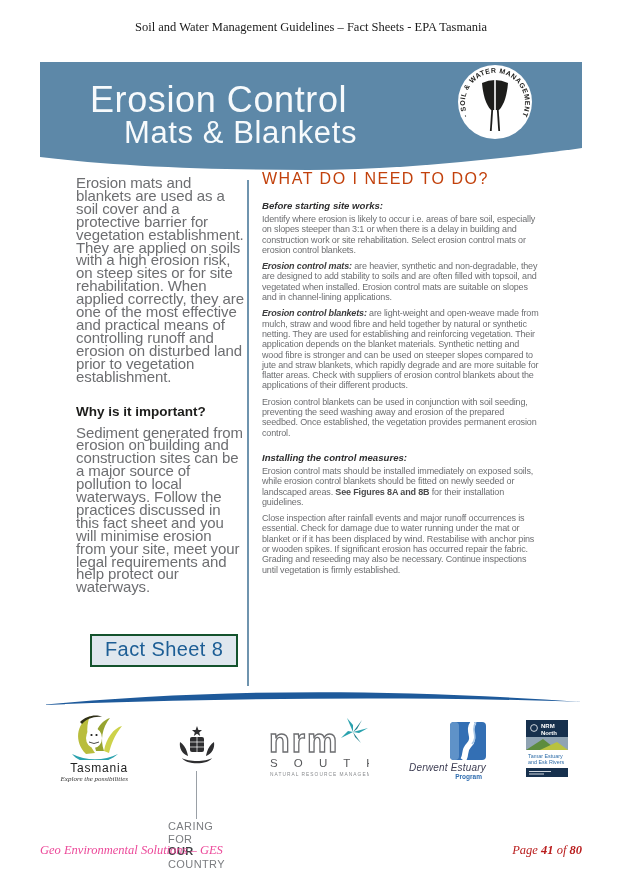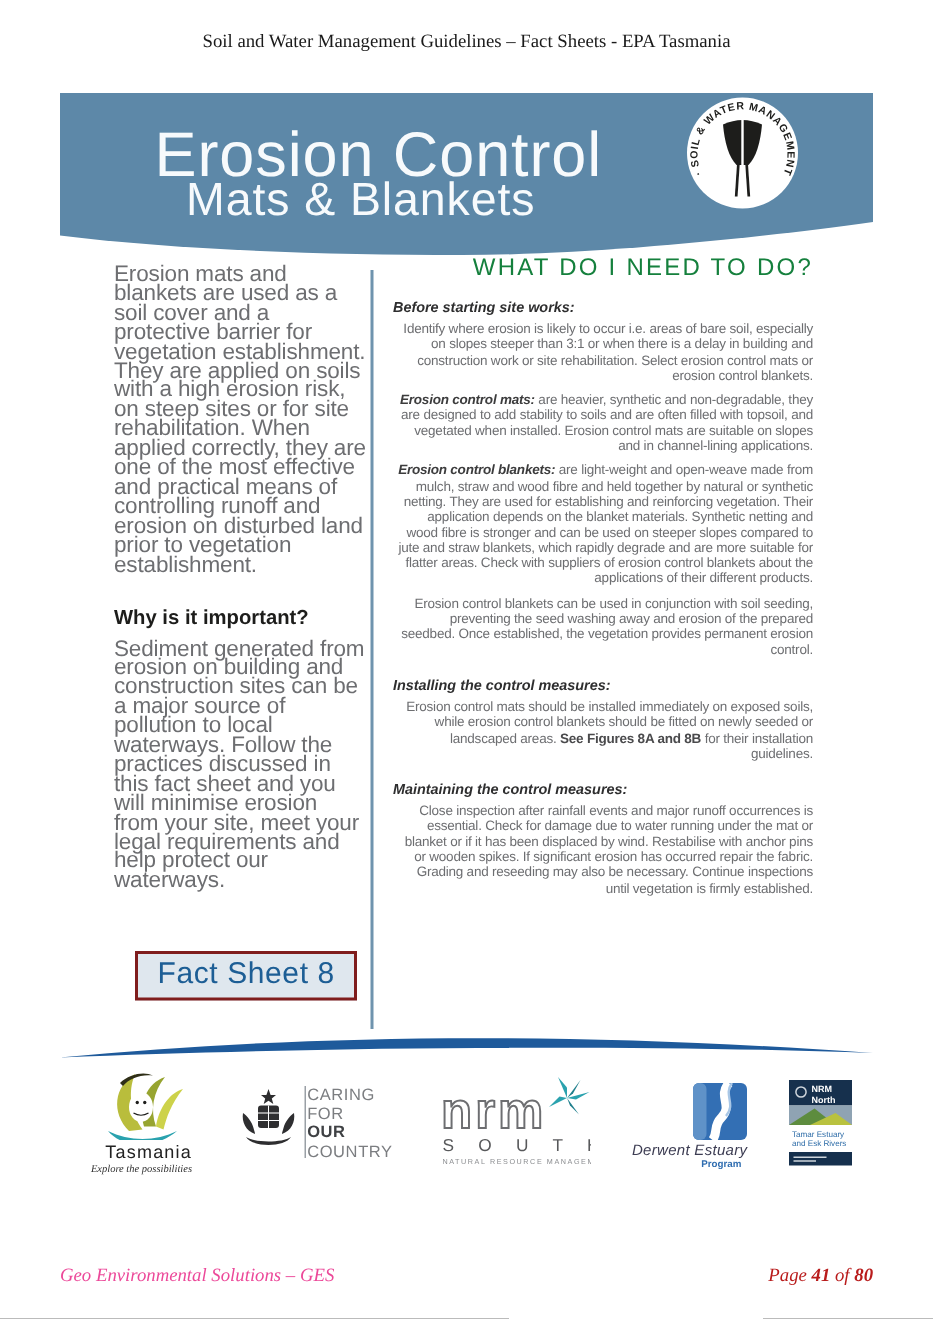--- a/index.html
+++ b/index.html
@@ -14,50 +14,50 @@
   }
   .doc-header {
     position:absolute; top:20px; left:0; right:0;
     text-align:center;
     font-family:"Liberation Serif", serif;
     font-size:12.5px; color:#1a1a1a;
   }
   
   .banner { position:absolute; left:40px; top:62px; width:542px; height:112px; }
   .banner .wave { position:absolute; left:0; top:0; width:542px; height:112px; }
-  .b-title1 { position:absolute; left:63px; top:17px; font-size:42px; color:#f7fafc; letter-spacing:.6px; }
+  .b-title1 { position:absolute; left:50px; top:17px; font-size:36px; color:#f7fafc; letter-spacing:.6px; }
   .b-title2 { position:absolute; left:84px; top:53px; font-size:31px; color:#f7fafc; letter-spacing:.6px; }
   .roundel  { position:absolute; left:417px; top:2px; width:76px; height:76px; }
   
   .col-divider { position:absolute; left:247px; top:180px; width:2px; height:506px; background:#6f94ae; }
   .leftcol { position:absolute; left:76px; top:177px; width:168px; }
   .leftcol h2 { font-size:13.5px; font-weight:bold; color:#1d1d1b; margin:0 0 8px; }
   .leftcol p  { font-size:15px; line-height:12.9px; letter-spacing:-.1px; color:#6d6e71; margin:0 0 20px; }
   .rightcol { position:absolute; left:262px; top:170px; width:280px; }
-  .rc-head { text-align:right; font-weight:400; font-size:16px; letter-spacing:1.5px; color:#15803d; margin:0 0 9px; white-space:nowrap; }
+  .rc-head { text-align:left; font-weight:400; font-size:16px; letter-spacing:1.5px; color:#c2410c; margin:0 0 9px; white-space:nowrap; }
   .subhead { font-size:9.6px; font-weight:bold; font-style:italic; color:#2e2e2f; margin:12px 0 3px; }
   .subhead.gap { margin-top:14px; }
-  .rightcol p { font-size:9px; line-height:10.3px; letter-spacing:-.15px; color:#6d6e71; margin:0 0 6px;text-align:right; }
+  .rightcol p { font-size:9px; line-height:10.3px; letter-spacing:-.15px; color:#6d6e71; margin:0 0 6px; }
   .lead { font-weight:bold; font-style:italic; color:#3c3c3d; }
   .bold { font-weight:bold; color:#4a4a4c; }
   
   .factsheet {
     position:absolute; left:90px; top:634px;
     font-size:20px; color:#1d5e95; letter-spacing:.4px;
-    background:#dfe7ee; border:2px solid #7f1d1d;
+    background:#dfe7ee; border:2px solid #14532d;
     padding:2px 13px 4px;
   }
   
   .swoosh { position:absolute; left:40px; top:688px; width:542px; height:24px; }
   
   .logos { position:absolute; left:56px; top:712px; width:512px; display:flex; justify-content:space-between; align-items:flex-start; }
   .logo { display:flex; flex-direction:column; align-items:flex-end; }
   .tas-name { font-size:12px; color:#222; letter-spacing:.8px; margin-top:1px; }
   .tas-tag  { font-size:7px; font-style:italic; color:#333; font-family:"Liberation Serif", serif; }
-  .gov { flex-direction:row; align-items:flex-start; gap:1px; margin-top:12px; }
+  .gov { flex-direction:column; align-items:center; gap:1px; margin-top:12px; }
   .gov-sep { width:1px; height:48px; background:#9aa0a6; }
   .gov-line { font-size:11px; line-height:12.5px; color:#7b7d80; letter-spacing:.4px; }
   .gov-line.our { font-weight:bold; color:#3f4144; }
   .nrms { margin-top:4px; }
   .derwent { margin-top:10px; }
   .dw-name { font-size:10px; color:#3c3c52; margin-top:2px; letter-spacing:.2px;font-style:italic; }
   .dw-prog { font-size:6.5px; font-weight:bold; color:#2f6db0; align-self:flex-end; margin-right:4px; }
   .nrmn { margin-top:8px; }
   
   .footer-left  { position:absolute; left:40px;  top:843px; font:italic 12.5px "Liberation Serif", serif; color:#ec4899; }
@@ -111,21 +111,20 @@
     <p><span class="lead">Erosion control mats:</span><span> are heavier, synthetic and non-degradable, they are designed to add stability to soils and are often filled with topsoil, and vegetated when installed. Erosion control mats are suitable on slopes and in channel-lining applications.</span></p>
 
     <p><span class="lead">Erosion control blankets:</span><span> are light-weight and open-weave made from mulch, straw and wood fibre and held together by natural or synthetic netting. They are used for establishing and reinforcing vegetation. Their application depends on the blanket materials. Synthetic netting and wood fibre is stronger and can be used on steeper slopes compared to jute and straw blankets, which rapidly degrade and are more suitable for flatter areas. Check with suppliers of erosion control blankets about the applications of their different products.</span></p>
 
     <p>Erosion control blankets can be used in conjunction with soil seeding, preventing the seed washing away and erosion of the prepared seedbed. Once established, the vegetation provides permanent erosion control.</p>
 
 
     <div class="subhead gap">Installing the control measures:</div>
     <p><span>Erosion control mats should be installed immediately on exposed soils, while erosion control blankets should be fitted on newly seeded or landscaped areas. </span><span class="bold">See Figures 8A and 8B</span><span> for their installation guidelines.</span></p>
 
-    <div class="subhead gap">Maintaining the control measures:</div>
     <p>Close inspection after rainfall events and major runoff occurrences is essential.  Check for damage due to water running under the mat or blanket or if it has been displaced by wind. Restabilise with anchor pins or wooden spikes. If significant erosion has occurred repair the fabric. Grading and reseeding may also be necessary. Continue inspections until vegetation is firmly established.</p>
   </div>
 
   <div class="factsheet">Fact Sheet 8</div>
 
   <svg class="swoosh" viewBox="0 0 542 24" preserveAspectRatio="none">
     <path d="M0,17 C160,2 330,-1 542,14 C380,8 170,10 0,17 Z" fill="#1e5a9b"></path>
   </svg>
 
   <div class="logos">

